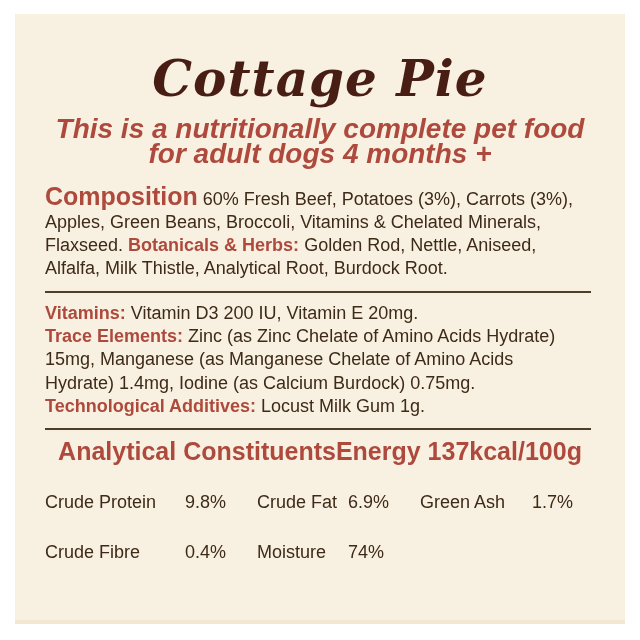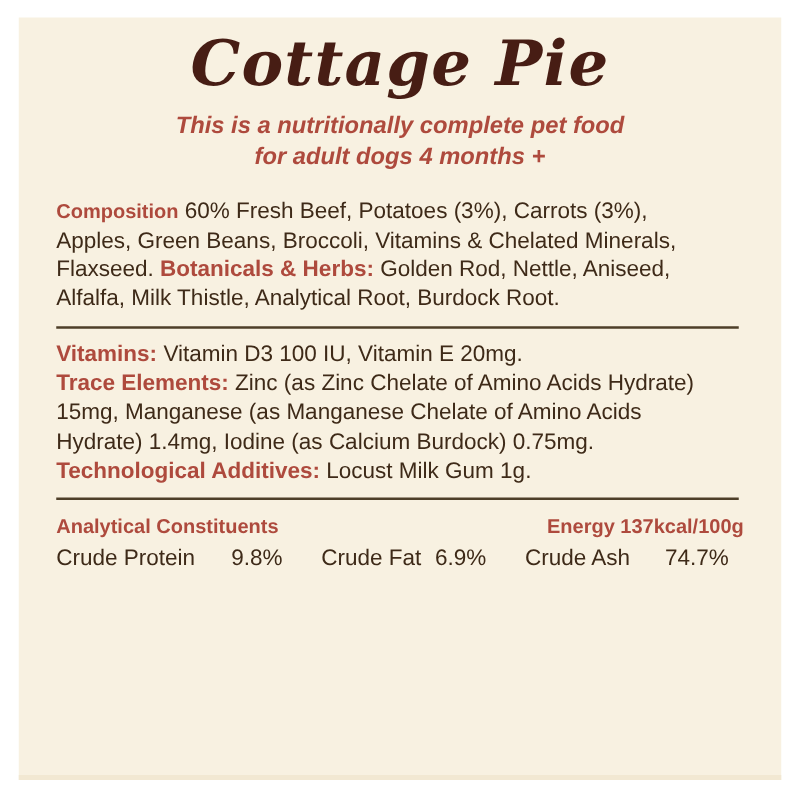--- a/index.html
+++ b/index.html
@@ -12,66 +12,66 @@
   }
   .label {
     position: absolute;
     left: 15px; top: 14px;
     width: 610px; height: 610px;
     background: #f8f1e1;
     border-bottom: 4px solid #f2e8d2;
     padding: 0 30px;
   }
   .title {
-    margin-top: 8px;
+    margin-top: 36px;
     text-align: center;
     font-family: "DejaVu Serif", serif;
     font-style: italic;
     font-weight: bold;
     font-size: 50px;
     line-height: 1.15;
     color: #471d14;
     letter-spacing: 1px;
   }
   .subtitle {
     margin-top: 8px;
     text-align: center;
-    font-size: 19px;
+    font-size: 28px;
     line-height: 25px;
     font-weight: bold;
     font-style: italic;
     color: #ae4a3d;
   }
   .section { color: #3e2a18; font-size: 18px; line-height: 23.3px; }
   .line { white-space: nowrap; }
   .composition { margin-top: 19px; }
   .sec-head {
     color: #ae4a3d;
     font-weight: bold;
-    font-size: 16px;
+    font-size: 25px;
   }
   .subhead {
     color: #ae4a3d;
     font-weight: bold;
   }
   .rule {
     border: none;
     border-top: 2px solid #4e3f29;
     width: 546px;
     margin: 10px 0 9px 0;
   }
   .additives-heading { line-height: 24px; }
   .analytical { margin-top: 3px; }
   .analytical-header {
     display: flex;
-    justify-content: space-between;
+    justify-content: center;
     align-items: baseline;
     line-height: 25px;
   }
-  .arow { display: flex; line-height: 24px; }
+  .arow { display: flex; line-height: 24px; margin-top: 26px; }
   .arow .c1l { width: 140px; }
   .arow .c1v { width: 72px; }
   .arow .c2l { width: 91px; }
   .arow .c2v { width: 72px; }
   .arow .c3l { width: 112px; }
   .arow .c3v { flex: 1; }
 </style>
 </head>
 <body>
 
@@ -100,21 +100,21 @@
     <div class="line">
       <span>Alfalfa, Milk Thistle, Analytical Root, Burdock Root.</span>
     </div>
   </div>
 
   <hr class="rule">
 
   <div class="section additives">
     <div class="line">
       <span class="subhead">Vitamins:</span>
-      <span>Vitamin D3 100 IU, Vitamin E 20mg.</span>
+      <span>Vitamin D3 200 IU, Vitamin E 20mg.</span>
     </div>
     <div class="line">
       <span class="subhead">Trace Elements:</span>
       <span>Zinc (as Zinc Chelate of Amino Acids Hydrate)</span>
     </div>
     <div class="line">
       <span>15mg, Manganese (as Manganese Chelate of Amino Acids</span>
     </div>
     <div class="line">
       <span>Hydrate) 1.4mg, Iodine (as Calcium Burdock) 0.75mg.</span>
@@ -130,18 +130,26 @@
   <div class="section analytical">
     <div class="analytical-header">
       <span class="sec-head">Analytical Constituents</span>
       <span class="sec-head">Energy 137kcal/100g</span>
     </div>
     <div class="arow">
       <span class="c1l">Crude Protein</span>
       <span class="c1v">9.8%</span>
       <span class="c2l">Crude Fat</span>
       <span class="c2v">6.9%</span>
-      <span class="c3l">Crude Ash</span>
-      <span class="c3v">74.7%</span>
+      <span class="c3l">Green Ash</span>
+      <span class="c3v">1.7%</span>
+    </div>
+    <div class="arow">
+      <span class="c1l">Crude Fibre</span>
+      <span class="c1v">0.4%</span>
+      <span class="c2l">Moisture</span>
+      <span class="c2v">74%</span>
+      <span class="c3l"></span>
+      <span class="c3v"></span>
     </div>
   </div>
 
 </div>
 
 </body></html>

